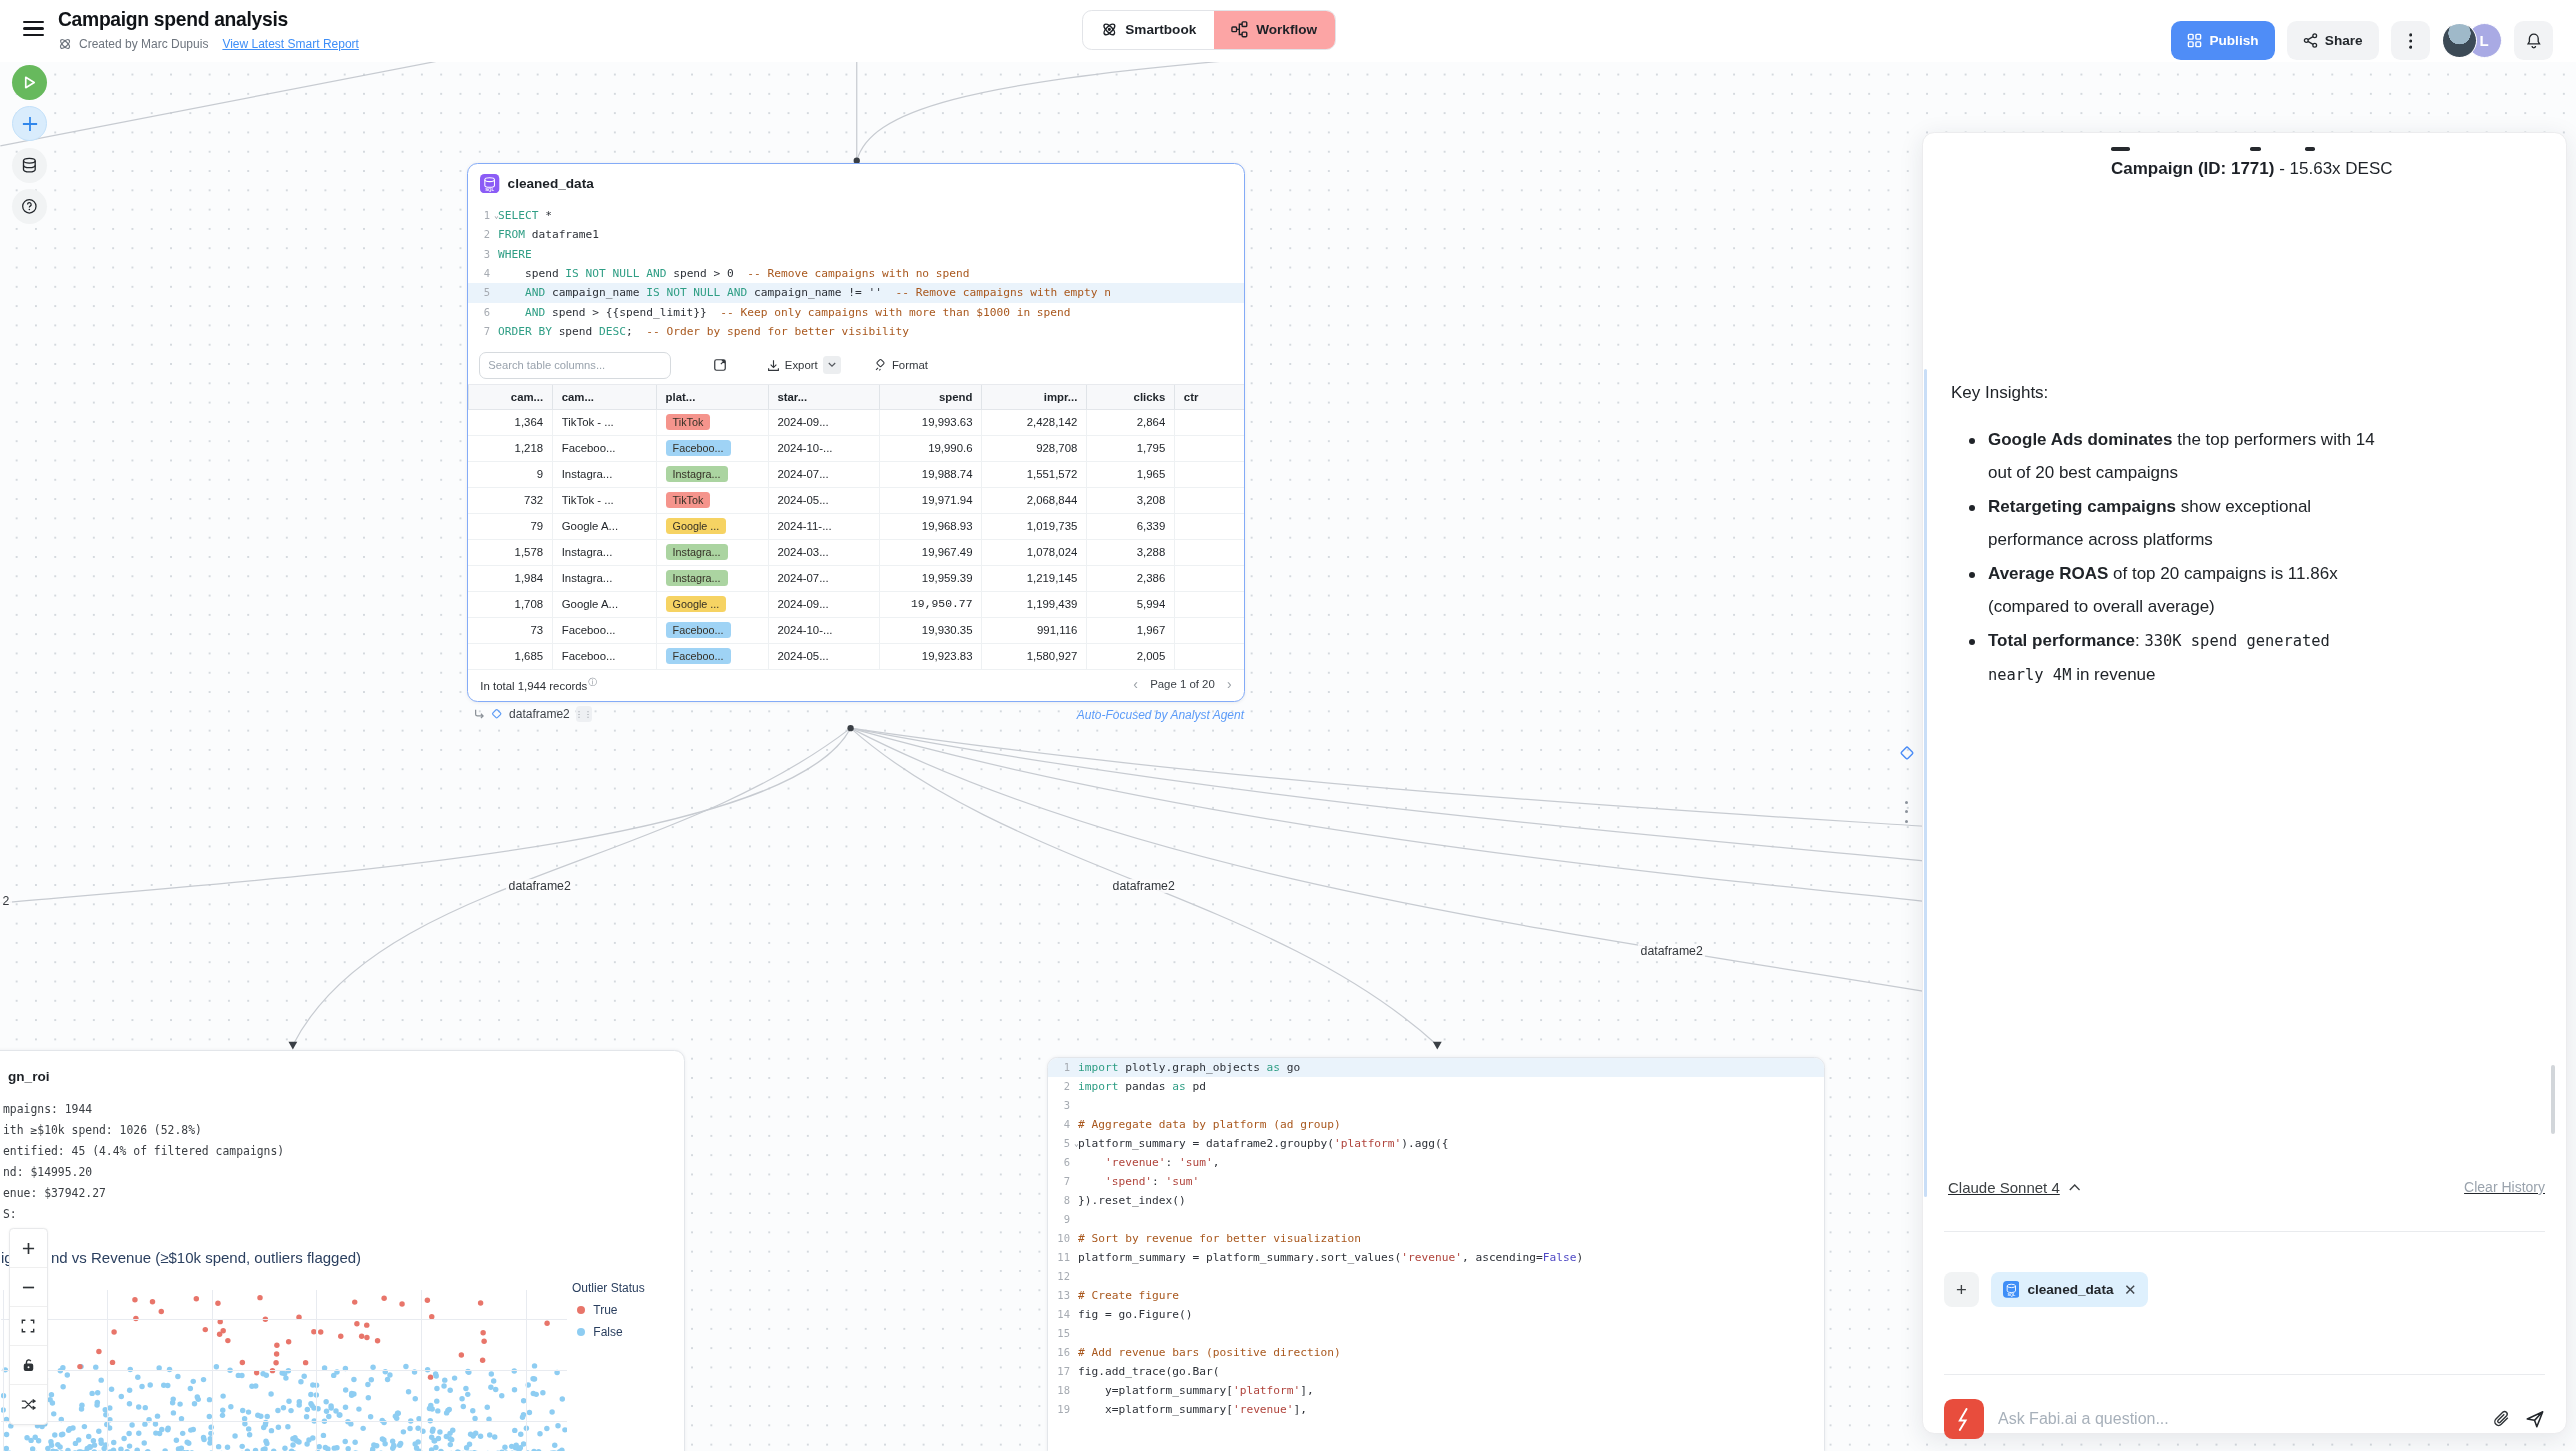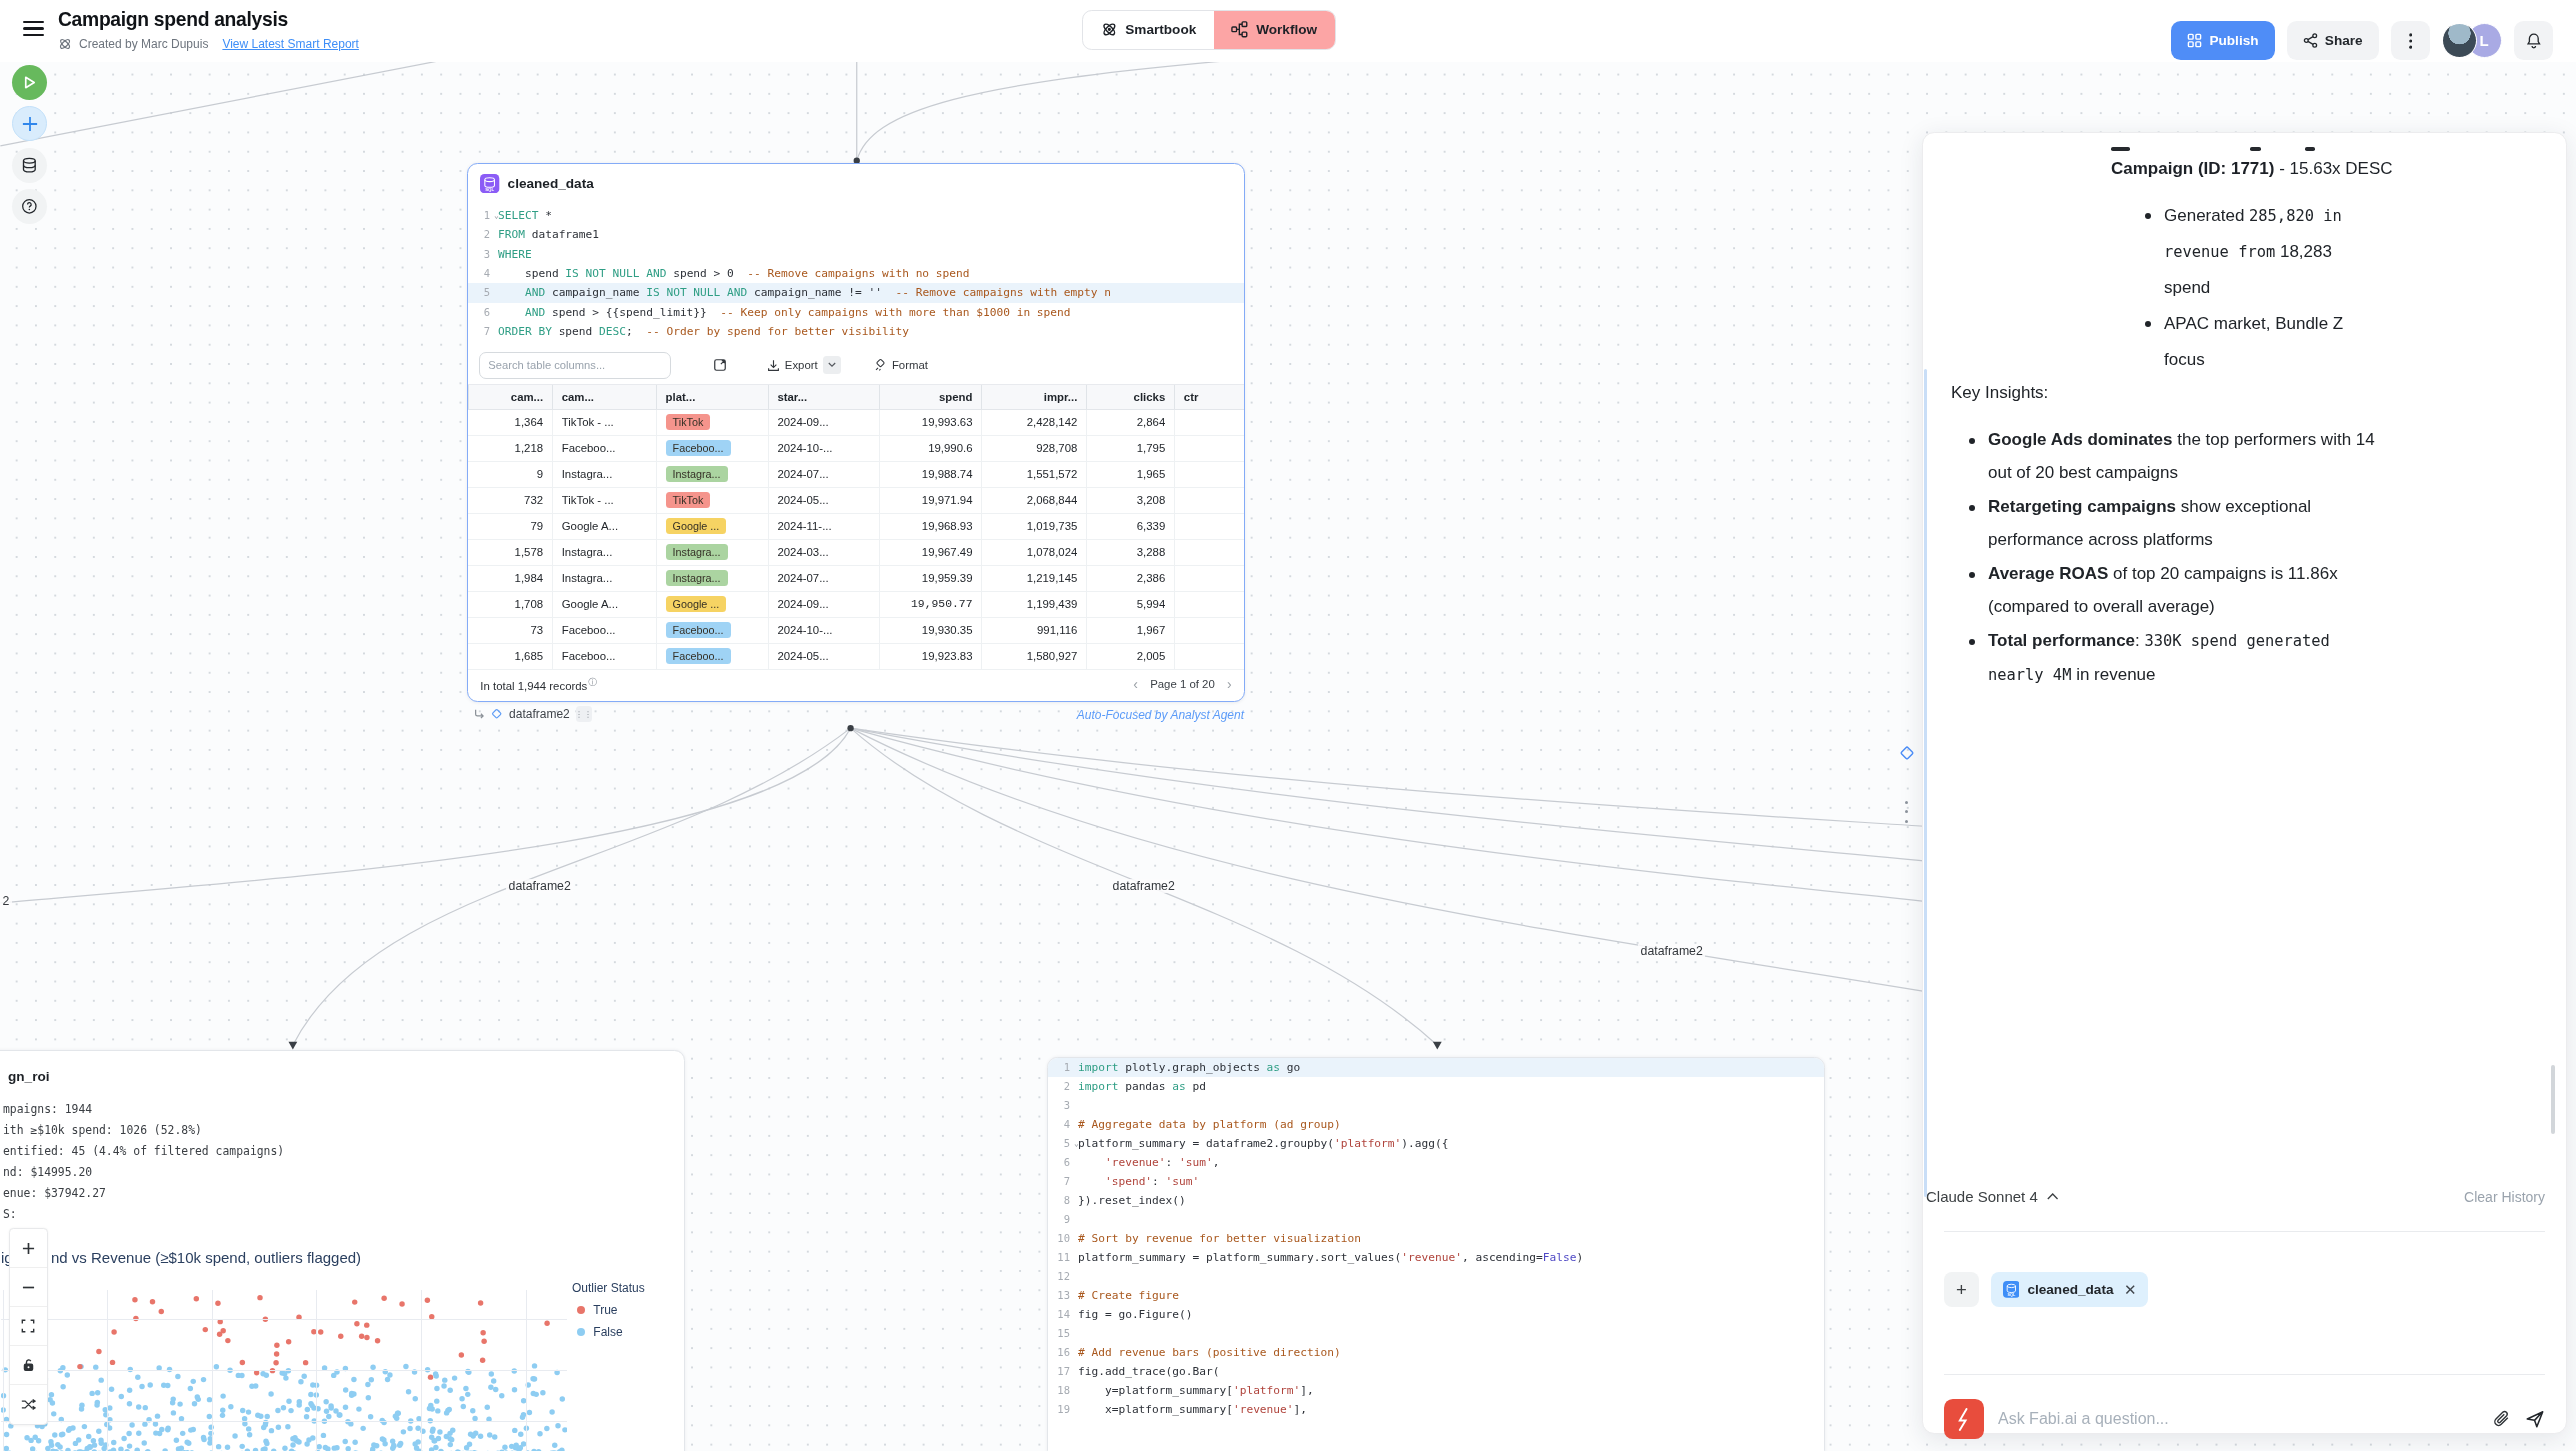--- a/index.html
+++ b/index.html
@@ -122,21 +122,21 @@
   .rich .mono { font-family:"DejaVu Sans Mono", monospace; font-size:15.4px; }
   .rich b { font-weight:700; }
   ul.blist { list-style:none; }
   ul.blist li { position:relative; padding-left:0; line-height:36px; }
   ul.blist li::before { content:""; position:absolute; left:-19.3px; top:15px; width:6.2px; height:6.2px; border-radius:50%; background:#202429; }
   #p-ul1 { left:241px; top:65px; width:214px; }
   #p-keyins { left:28px; top:250px; font-size:17px; color:#202429; }
   #p-ul2 { left:65px; top:290px; width:394px; }
   #p-ul2 li { line-height:33px; margin-bottom:0.9px; }
   #p-para { left:21px; top:736px; width:446px; line-height:36px; }
-  #p-model-row { left:3px; right:21px; top:1046px; height:35px; display:flex; align-items:center; justify-content:space-between; }
+  #p-model-row { left:25px; right:21px; top:1046px; height:35px; display:flex; align-items:flex-start; justify-content:space-between;text-decoration:underline; }
   #model-name { display:flex; align-items:center; gap:8.8px; font-size:15px; color:#3c4043; cursor:pointer; }
   #clear-history { font-size:14px; color:#9aa3ad; cursor:pointer; }
   .p-div { left:21px; right:21px; height:0.9px; background:#e9ebee; }
   #p-chip-row { left:21px; top:1137px; height:39px; display:flex; align-items:center; gap:12.3px; }
   #add-context { width:35px; height:35px; border-radius:8px; background:#f1f3f4; display:flex; align-items:center; justify-content:center;
     font-size:18.5px; color:#3c4043; cursor:pointer; }
   #chip { display:flex; align-items:center; gap:8px; height:35px; padding:0 11.4px; background:#def0fd; border-radius:8px;
     font-size:13.6px; font-weight:700; color:#22262b; cursor:pointer; }
   #chip .x { font-weight:400; font-size:15px; color:#41464c; margin-left:2.6px; cursor:pointer; }
   #p-input-row { left:21px; right:21px; top:1265px; height:42px; display:flex; align-items:center; gap:14px; }
@@ -1071,24 +1071,20 @@
 
 <div id="panel">
   <div id="p-marks" class="p-abs">
     <i style="left:0;width:19.3px"></i>
       <i style="left:139px;width:11.4px"></i>
       <i style="left:194px;width:9.7px"></i>
   </div>
   <div id="p-heading" class="p-abs">
     <b>Campaign (ID: 1771)</b><span> - 15.63x DESC</span>
   </div>
-  <ul id="p-ul1" class="p-abs blist rich">
-      <li><span>Generated </span><span class="mono">285,820 in revenue from</span><span> 18,283 spend</span></li>
-      <li><span>APAC market, Bundle Z focus</span></li>
-    </ul>
   <div id="p-keyins" class="p-abs">Key Insights:</div>
   <ul id="p-ul2" class="p-abs blist rich">
       <li><b>Google Ads dominates</b><span> the top performers with 14 out of 20 best campaigns</span></li>
       <li><b>Retargeting campaigns</b><span> show exceptional performance across platforms</span></li>
       <li><b>Average ROAS</b><span> of top 20 campaigns is 11.86x (compared to overall average)</span></li>
       <li><b>Total performance</b><span>: </span><span class="mono">330K spend generated nearly 4M</span><span> in revenue</span></li>
     </ul>
 
   <div id="p-model-row" class="p-abs">
     <div id="model-name">

